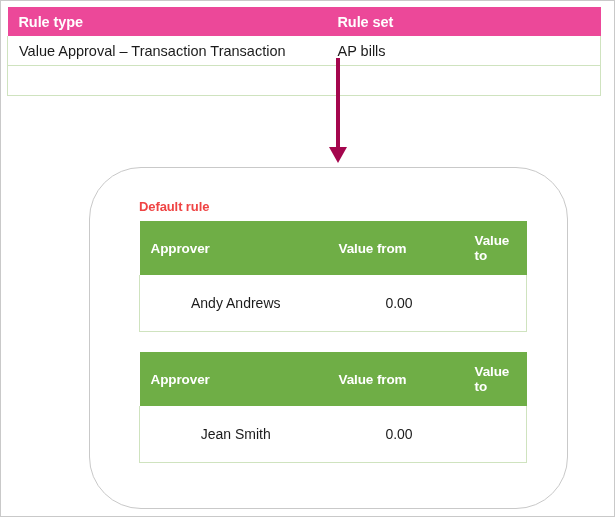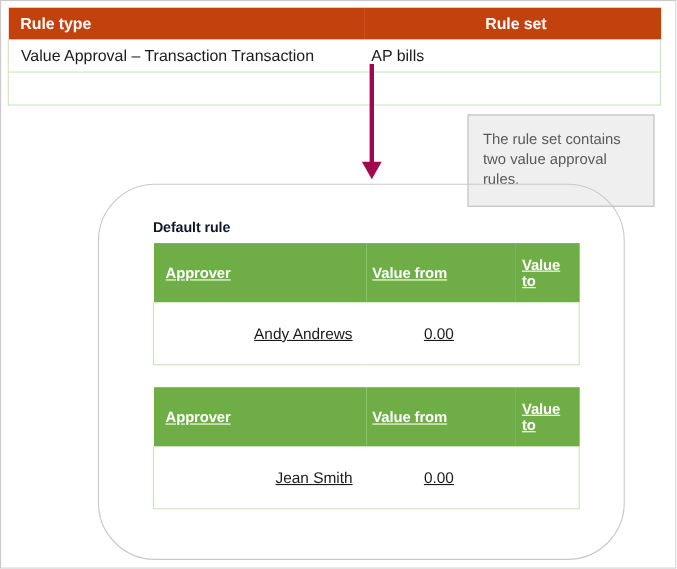--- a/index.html
+++ b/index.html
@@ -30,29 +30,29 @@
     table-layout: fixed;
   }
   .top-table th,
   .top-table td {
     padding: 0;
     margin: 0;
     text-align: left;
     vertical-align: middle;
   }
   .top-table thead th {
-    background: #c2410c;
+    background: #ec4899;
     color: #ffffff;
     font-size: 14.5px;
     font-weight: bold;
     height: 29px;
     letter-spacing: -0.1px;
   }
   .top-table thead th.c1 { padding-left: 11px; }
-  .top-table thead th.c2 { padding-left: 7px; text-align: center; }
+  .top-table thead th.c2 { padding-left: 7px; }
   .top-table tbody td {
     background: #ffffff;
     color: #1b1b1b;
     font-size: 14.5px;
     height: 29px;
     border-left: 1px solid #cfe3bf;
     border-right: 1px solid #cfe3bf;
     border-bottom: 1px solid #cfe3bf;
   }
   .top-table tbody tr td.c1 { padding-left: 11px; border-right: none; }
@@ -102,39 +102,38 @@
     box-sizing: border-box;
     background: transparent;
   }
 
   
   .rule-group { position: absolute; }
   .rule-group.g1 { left: 138px; top: 198px; }
   .rule-group.g2 { left: 138px; top: 351px; }
 
   .rule-label {
-    color: #0f172a;
+    color: #ef4444;
     font-size: 13px;
     font-weight: bold;
     letter-spacing: -0.1px;
     margin-bottom: 7px;
     white-space: nowrap;
   }
 
   .inner-table {
     width: 388px;
     border-collapse: collapse;
     table-layout: fixed;
   }
   .inner-table th,
   .inner-table td {
     padding: 12px;
     margin: 5px;
     vertical-align: middle;
-    text-decoration: underline;
   }
   .inner-table thead th {
     background: #6fae46;
     color: #ffffff;
     font-size: 13.5px;
     font-weight: bold;
     height: 28px;
     text-align: left;
     letter-spacing: -0.1px;
   }
@@ -145,21 +144,21 @@
   .inner-table tbody td {
     background: #ffffff;
     color: #1b1b1b;
     font-size: 14px;
     height: 32px;
     border-bottom: 1px solid #cfe3bf;
   }
   .inner-table tbody td.id1 {
     padding-left: 11px;
     border-left: 1px solid #cfe3bf;
-    text-align: right;
+    text-align: center;
   }
   .inner-table tbody td.id2 {
     text-align: center;
     padding-right: 15px;
   }
   .inner-table tbody td.id3 {
     border-right: 1px solid #cfe3bf;
   }
 </style>
 </head>
@@ -186,23 +185,20 @@
     </tbody>
   </table>
 
   <div class="arrow-wrap">
     <svg width="22" height="108" viewBox="0 0 22 108">
       <line x1="11" y1="0" x2="11" y2="92" stroke="#a4064d" stroke-width="4"></line>
       <polygon points="2,89 20,89 11,105" fill="#a4064d"></polygon>
     </svg>
   </div>
 
-  <div class="callout">
-    <div class="callout-text">The rule set contains two value approval rules.</div>
-  </div>
 
   <div class="round-box"></div>
 
   <div class="rule-group g1">
     <div class="rule-label">Default rule</div>
     <table class="inner-table">
       <thead>
         <tr>
           <th class="ih1" style="width:170px">Approver</th>
           <th class="ih2" style="width:118px">Value from</th>

